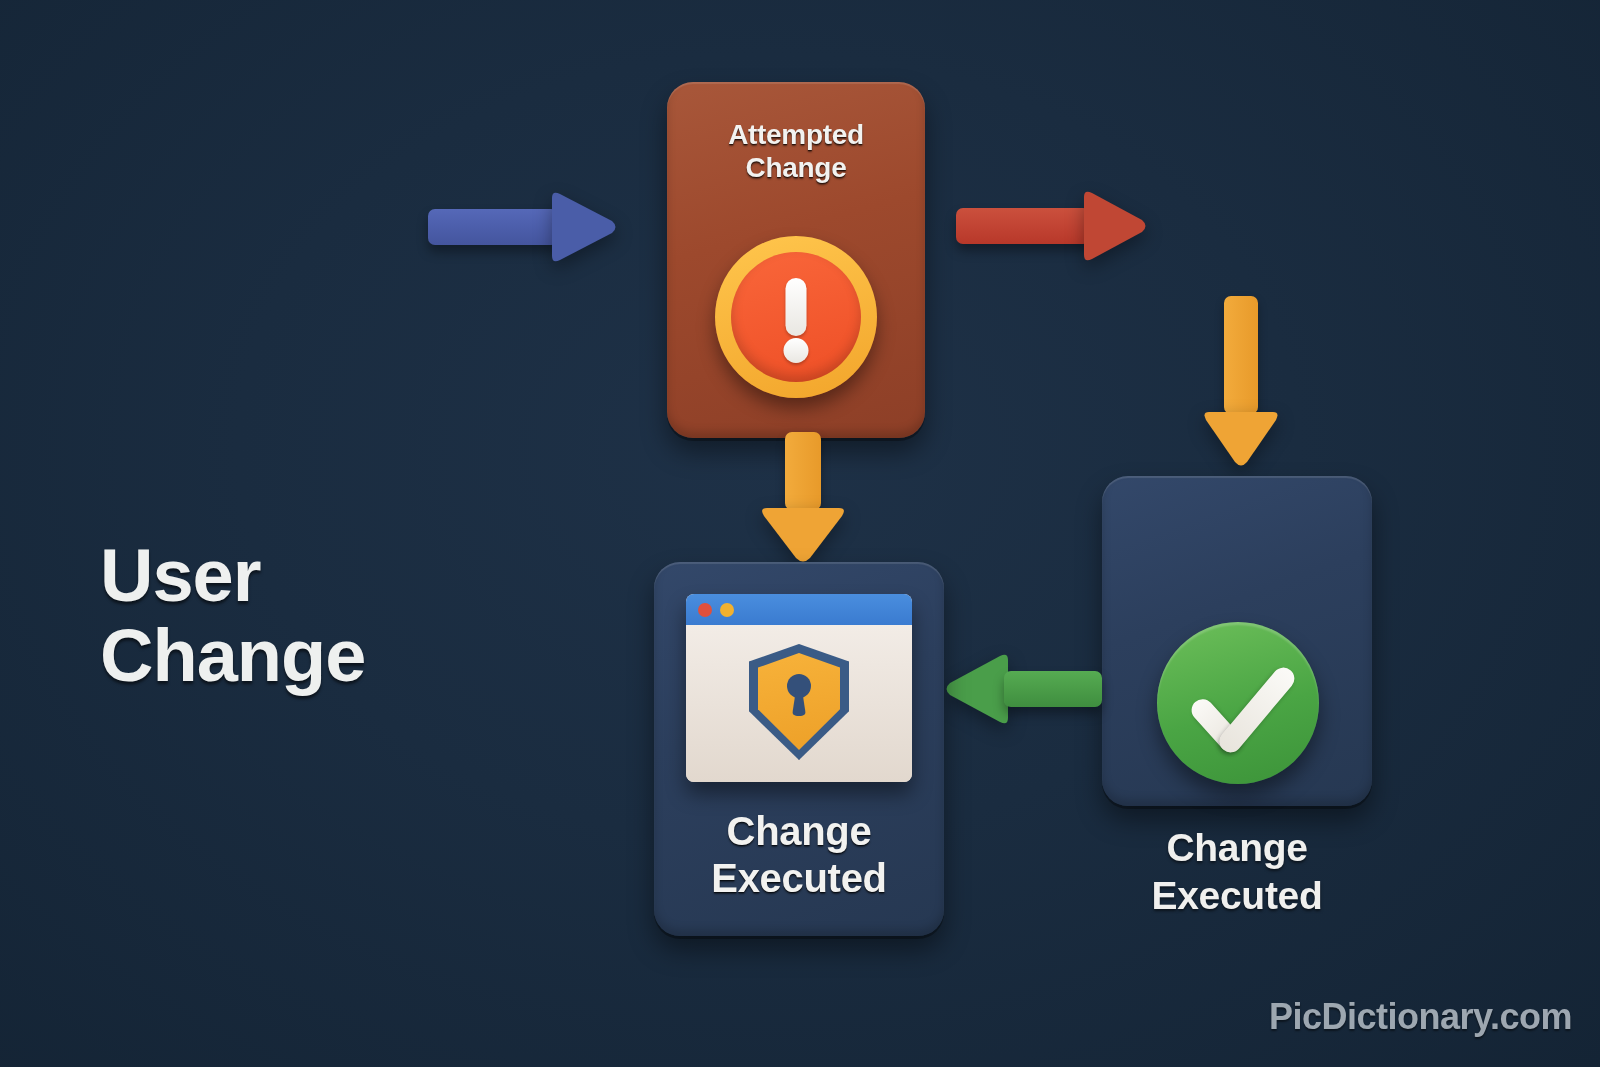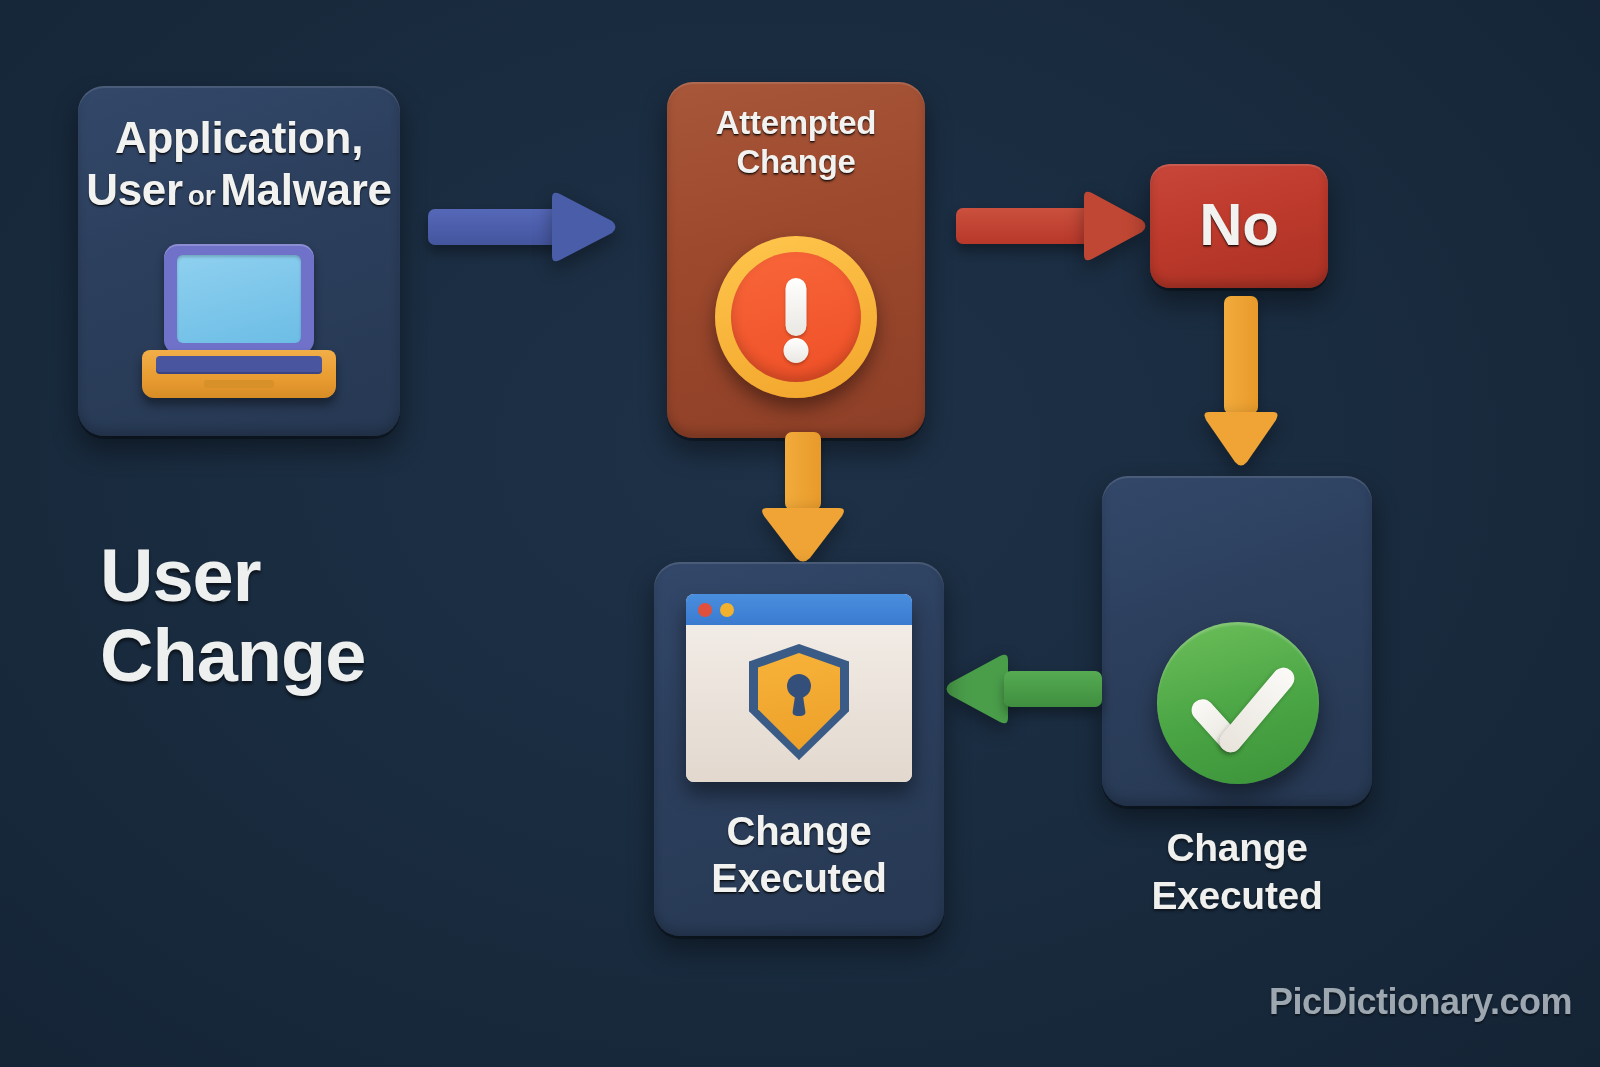--- a/index.html
+++ b/index.html
@@ -60,21 +60,21 @@
     font-weight: bold;
     line-height: 1.08;
     letter-spacing: -1px;
     text-shadow: 0 3px 3px rgba(0,0,0,.55);
   }
 
   
   #watermark {
     position: absolute;
     right: 28px;
-    bottom: 44px;
+    bottom: 29px;
     color: #a9b2bb;
     font-size: 36px;
     font-weight: bold;
     letter-spacing: -0.5px;
     opacity: .92;
     text-shadow: 0 2px 2px rgba(0,0,0,.5);
   }
 
   
   .laptop { position:absolute; }
@@ -233,68 +233,48 @@
 </head>
 <body>
 
 <div id="stage">
 
   <div id="headline">
       <div>User</div>
       <div>Change</div>
     </div>
 
-  <div class="node node-blue" style="left:78px; top:86px; width:322px; height:350px;">
-    <div class="node-title" style="top:26px; font-size:44px;">
-      <div>Application,</div>
-      <div style="white-space:nowrap;">
-        <span>User</span><span style="font-size:28px; padding:0 5px;">or</span><span>Malware</span>
-      </div>
-    </div>
-    <div class="laptop" style="left:64px; top:158px; width:194px; height:156px;">
-      <div class="lid">
-        <div class="screen"></div>
-      </div>
-      <div class="base">
-        <div class="keys"></div>
-        <div class="trackpad"></div>
-      </div>
-    </div>
-  </div>
 
   <div class="arrowH" style="left:428px; top:188px; width:190px; height:78px;">
     <div class="shaft" style="width:130px; height:36px; background:linear-gradient(180deg,#5568b8 0%,#44559e 100%);"></div>
     <svg class="head" width="72" height="78" viewBox="0 0 72 78" style="left:118px;">
       <path d="M6 10 Q6 2 14 6 L66 33 Q73 39 66 45 L14 72 Q6 76 6 68 Z" fill="#4a5da8"></path>
     </svg>
   </div>
 
   <div class="node node-brown" style="left:667px; top:82px; width:258px; height:356px;">
-    <div class="node-title" style="top:22px; font-size:33px;">
+    <div class="node-title" style="top:36px; font-size:28px;">
       <div>Attempted</div>
       <div>Change</div>
     </div>
     <div class="warn" style="left:48px; top:154px; width:162px; height:162px;">
       <div class="ring"></div>
       <div class="disc"></div>
       <div class="bang"></div>
       <div class="dot"></div>
     </div>
   </div>
 
   <div class="arrowH" style="left:956px; top:186px; width:192px; height:80px;">
     <div class="shaft" style="width:134px; height:36px; background:linear-gradient(180deg,#cb503d 0%,#b8382a 100%);"></div>
     <svg class="head" width="70" height="80" viewBox="0 0 70 80" style="left:122px;">
       <path d="M6 11 Q6 3 14 7 L64 34 Q71 40 64 46 L14 73 Q6 77 6 69 Z" fill="#c04734"></path>
     </svg>
   </div>
 
-  <div class="node node-red" style="left:1150px; top:164px; width:178px; height:124px;">
-    <div class="node-title" style="top:26px; font-size:60px;">No</div>
-  </div>
 
   <div class="arrowV" style="left:1200px; top:296px; width:82px; height:172px;">
     <div class="shaft" style="width:34px; height:118px; background:linear-gradient(90deg,#f2ab3c 0%,#e89a2a 100%);"></div>
     <svg class="head" width="82" height="62" viewBox="0 0 82 62" style="top:110px;">
       <path d="M9 6 Q2 6 6 14 L35 56 Q41 63 47 56 L76 14 Q80 6 73 6 Z" fill="#efa435"></path>
     </svg>
   </div>
 
   <div class="arrowV" style="left:757px; top:432px; width:92px; height:128px;">
     <div class="shaft" style="width:36px; height:78px; background:linear-gradient(90deg,#f2ab3c 0%,#e89a2a 100%);"></div>

